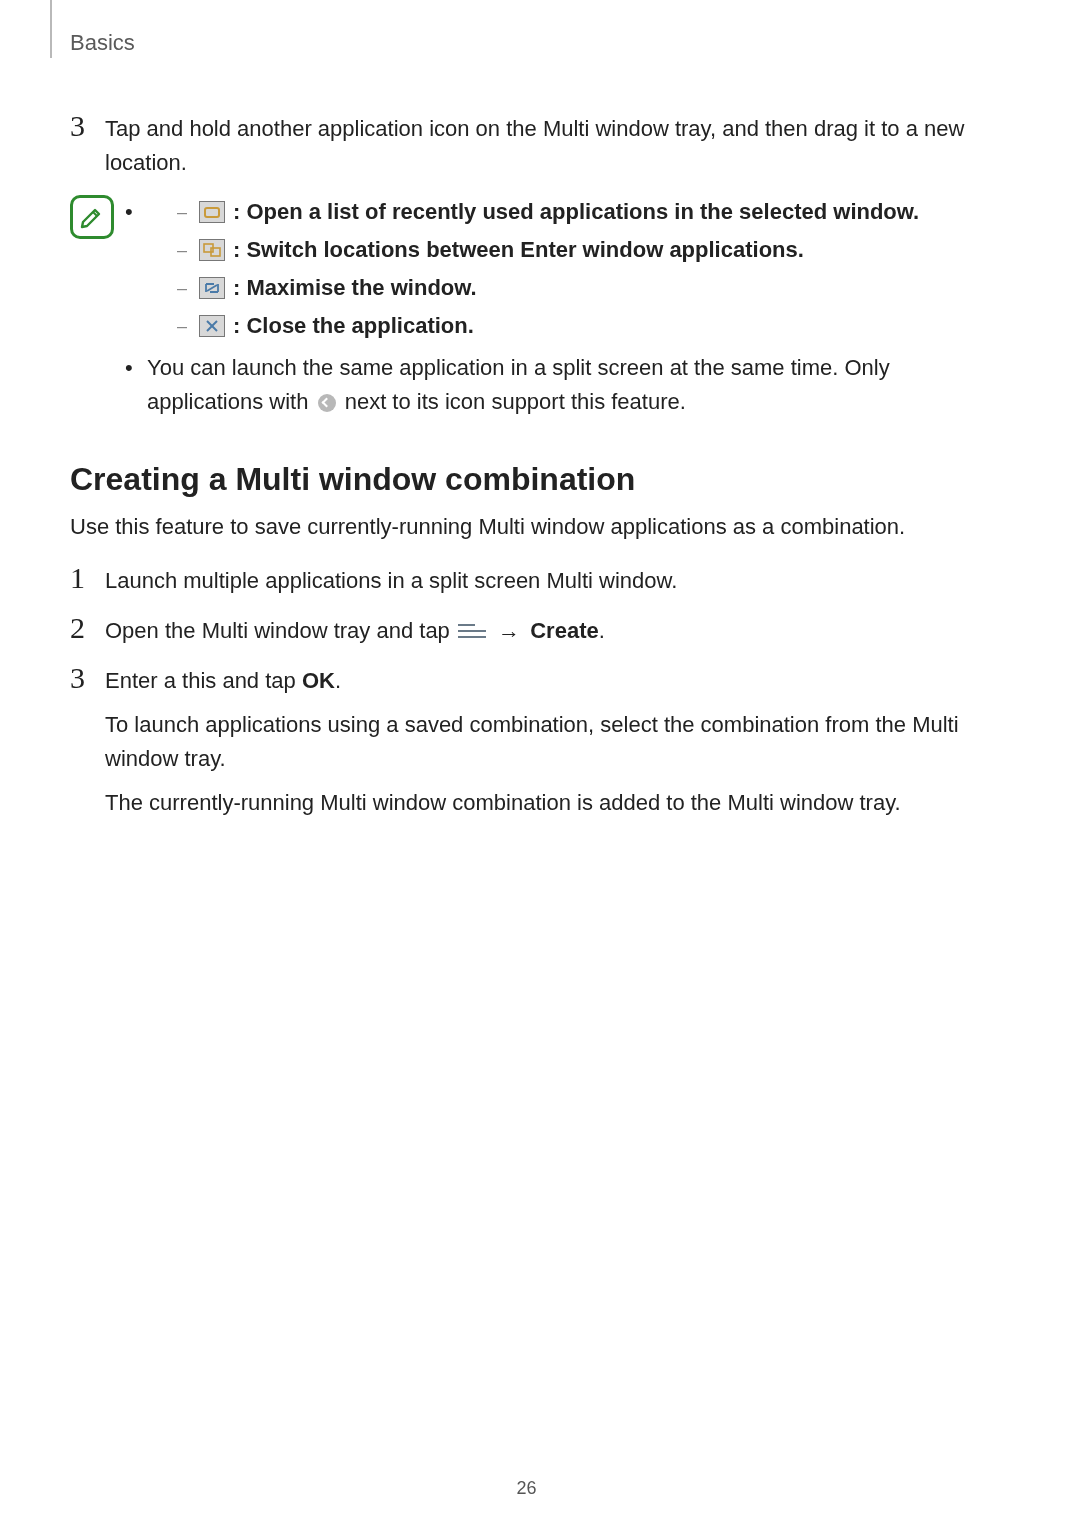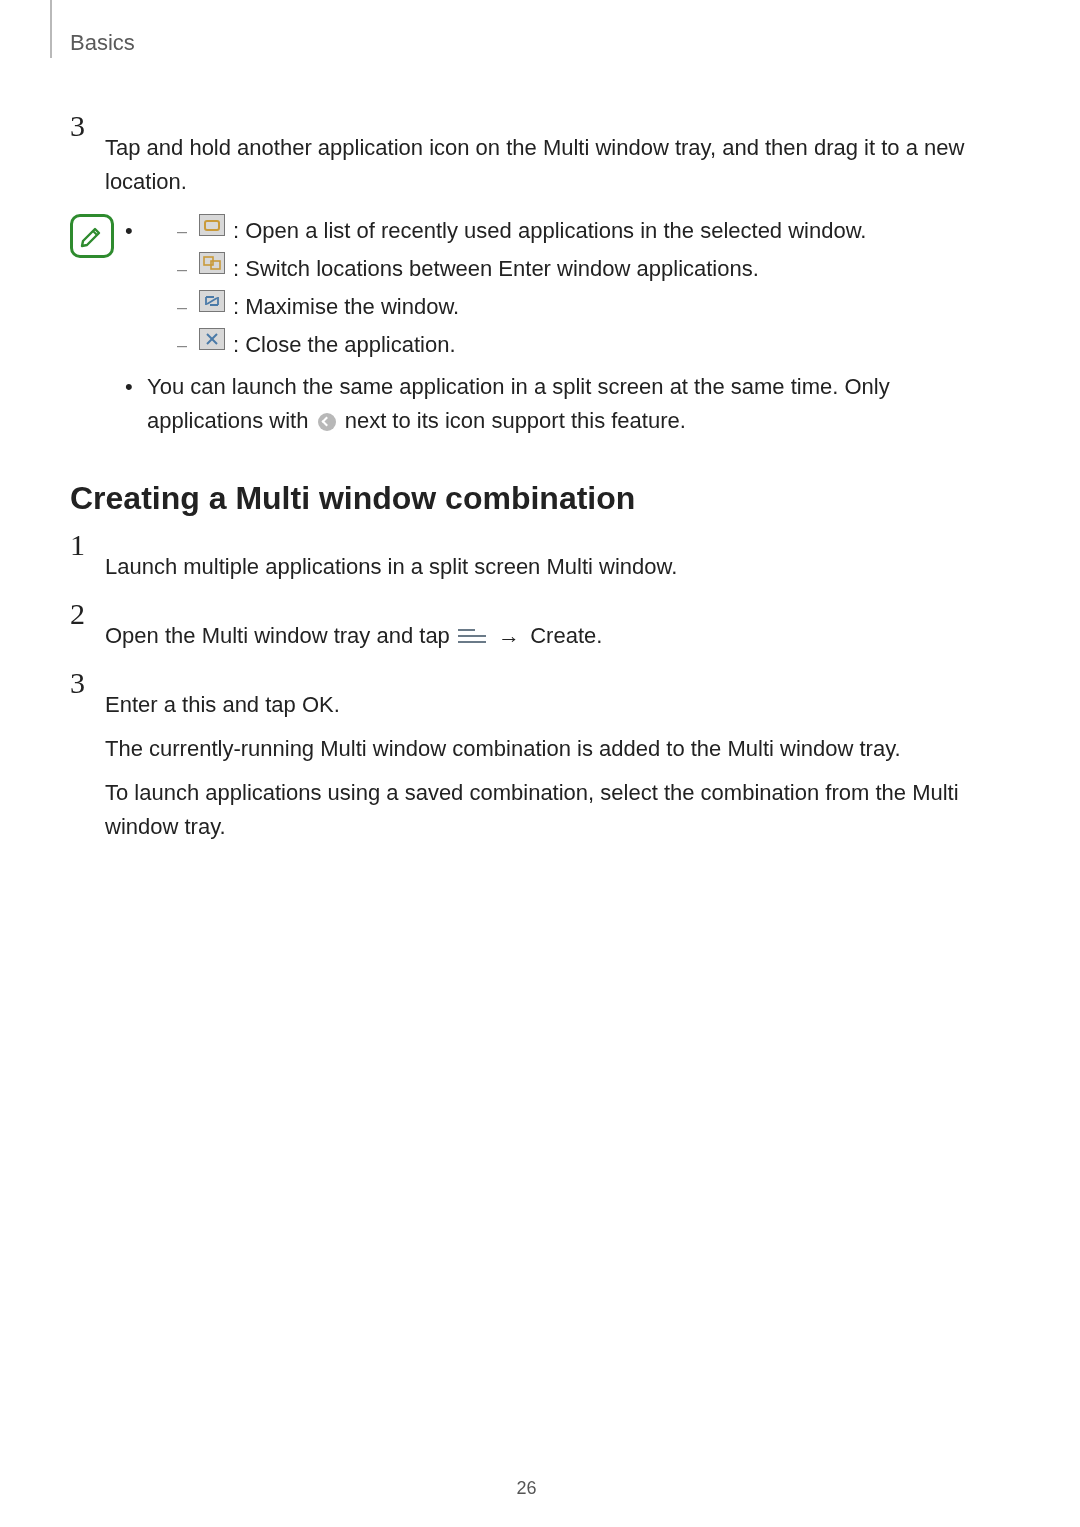--- a/index.html
+++ b/index.html
@@ -46,21 +46,20 @@
     font-weight: 400;
     font-family: Georgia, "Times New Roman", serif;
     line-height: 32px;
     color: #222;
   }
   .num-item .num-body {
     flex: 1;
     font-size: 22px;
     line-height: 34px;
     padding-top: 2px;
-    margin-top: 19px;
   }
   .note-row {
     display: flex;
     margin-top: 15px;
   }
   .note-icon-wrap {
     width: 55px;
     flex-shrink: 0;
     padding-left: 0;
   }
@@ -100,23 +99,25 @@
   .dash-mark {
     width: 22px;
     flex-shrink: 0;
     color: #888;
     font-size: 18px;
     line-height: 34px;
   }
   .dash-body {
     flex: 1;
     display: flex;
+    align-items: center;
     gap: 6px;
     flex-wrap: wrap;
     line-height: 34px;
+    font-weight: bold;
   }
   .inline-icon {
     display: inline-flex;
     width: 26px;
     height: 22px;
     border: 1px solid #777;
     background: #d8d8d8;
     align-items: center;
     justify-content: center;
     vertical-align: middle;
@@ -174,21 +175,21 @@
   }
   .sub-para {
     font-size: 22px;
     line-height: 34px;
     margin: 10px 0 0 0;
   }
   .arrow {
     font-size: 22px;
     margin: 0 4px;
   }
-  b { font-weight: normal; }
+  b { font-weight: bold; }
   .page-number {
     position: absolute;
     bottom: 28px;
     left: 0;
     right: 15px;
     text-align: center;
     font-size: 18px;
     color: #555;
   }
 </style>
@@ -283,20 +284,21 @@
           <div class="bullet-dot">•</div>
           <div class="bullet-body">
             <span>You can launch the same application in a split screen at the same time. Only applications with </span><span class="tiny-circle-icon"></span><span> next to its icon support this feature.</span>
           </div>
         </div>
 
       </div>
     </div>
 
     <h2 class="section-heading">Creating a Multi window combination</h2>
+    <div class="body-para">Use this feature to save currently-running Multi window applications as a combination.</div>
 
     <div class="num-item">
       <div class="num">1</div>
       <div class="num-body">Launch multiple applications in a split screen Multi window.</div>
     </div>
 
     <div class="num-item" style="margin-top:14px;">
       <div class="num">2</div>
       <div class="num-body">
         <span>Open the Multi window tray and tap </span>
@@ -305,21 +307,21 @@
         <b>Create</b><span>.</span>
       </div>
     </div>
 
     <div class="num-item" style="margin-top:14px;">
       <div class="num">3</div>
       <div class="num-body">
         <div>
           <span>Enter a this and tap </span><b>OK</b><span>.</span>
         </div>
+        <div class="sub-para">To launch applications using a saved combination, select the combination from the Multi window tray.</div>
         <div class="sub-para">The currently-running Multi window combination is added to the Multi window tray.</div>
-        <div class="sub-para">To launch applications using a saved combination, select the combination from the Multi window tray.</div>
       </div>
     </div>
 
   </div>
 
   <div class="page-number">26</div>
 </div>
 
 </body></html>

